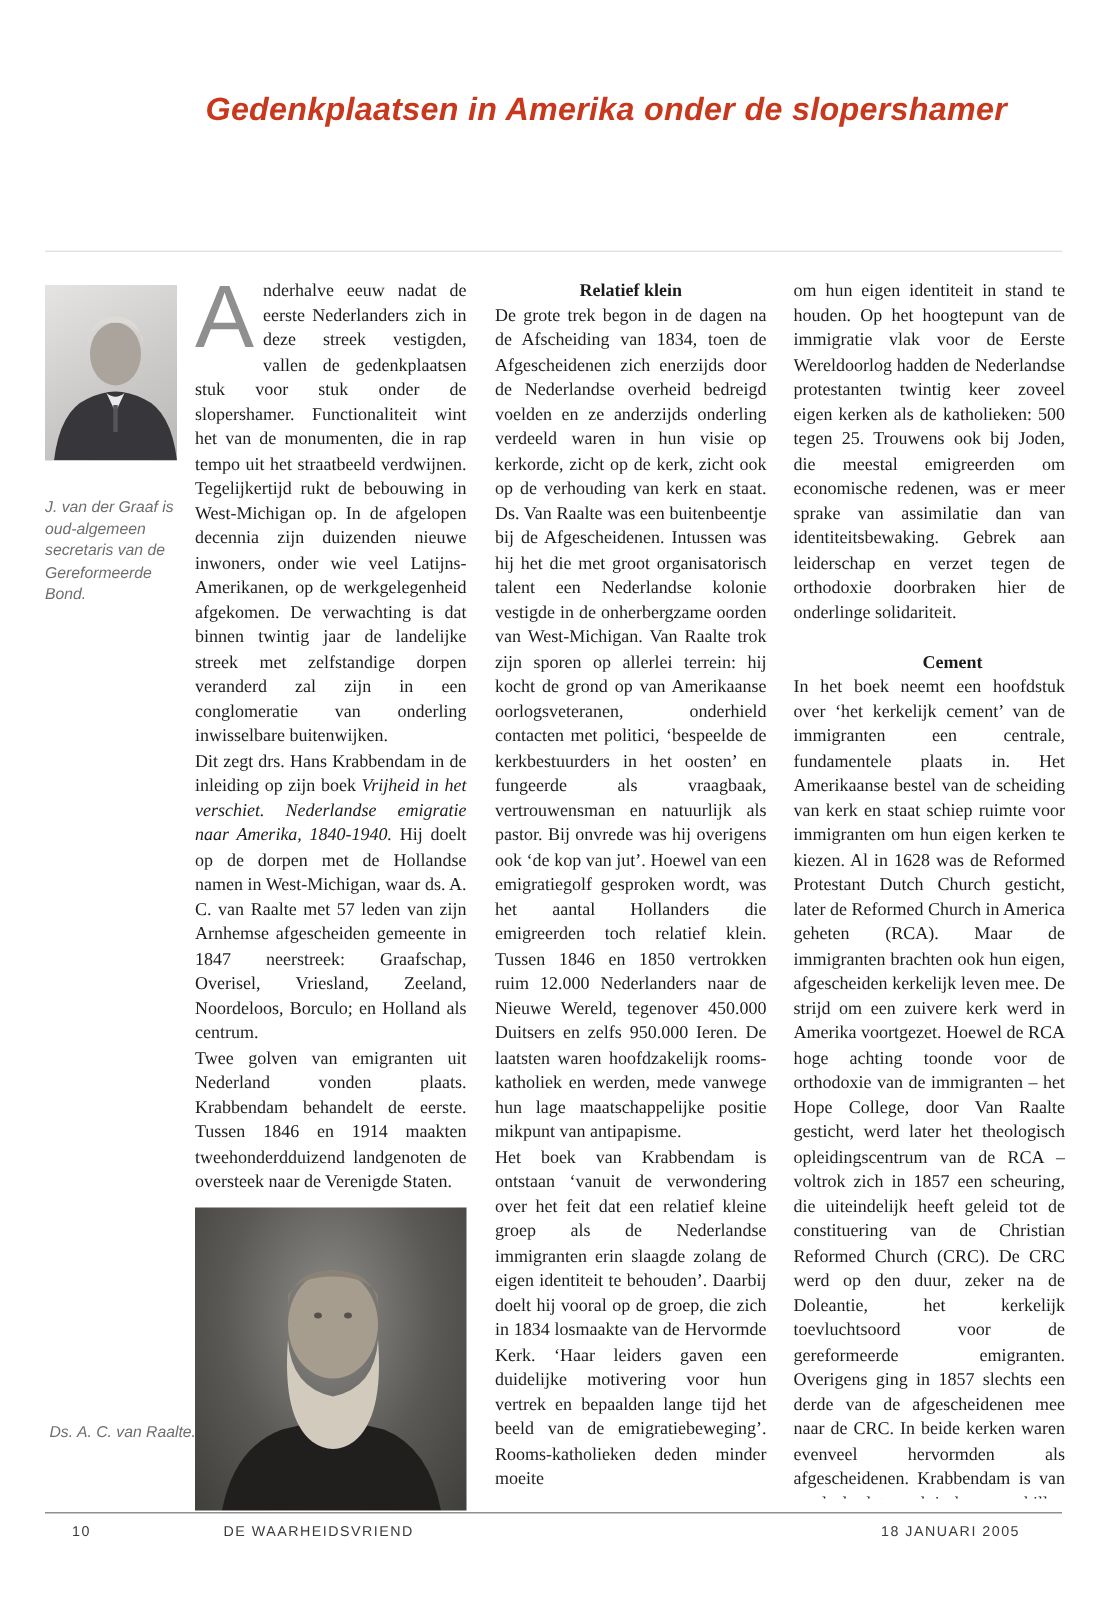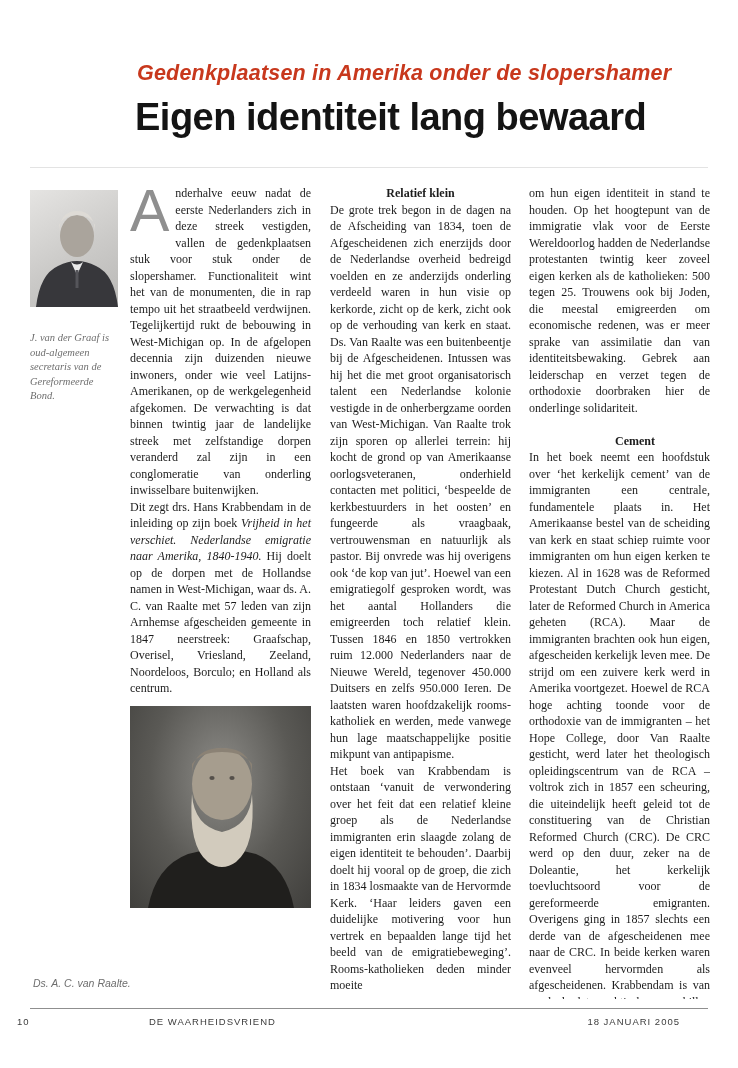--- a/index.html
+++ b/index.html
@@ -22,25 +22,25 @@
   .title-rule { position:absolute; left:30px; top:167px; width:678px; height:1px; background:#e3e3e3; }
 
   
   .left-rail { position:absolute; left:30px; top:190px; width:92px; }
   .photo-graaf {
     width:88px; height:117px; overflow:hidden;
     background:linear-gradient(150deg,#e5e4e2 0%, #cbcac8 55%, #b9b8b6 100%);
   }
   .rail-caption {
     margin-top:24px; width:88px;
-    font-family:Liberation Serif, serif; font-style:italic;
+    font-family:Liberation Sans, sans-serif; font-style:italic;
     font-size:10.5px; line-height:14.5px; color:#6e6e6e;
   }
   .caption-raalte {
-    position:absolute; left:33px; top:977px;
+    position:absolute; left:33px; top:949px;
     font-family:"Liberation Sans", sans-serif; font-style:italic;
     font-size:10.5px; color:#6e6e6e;
   }
 
   
   .col {
     position:absolute; top:185px; width:181px;
     font-size:12px; line-height:16.5px; text-align:justify;
     hyphens:auto; -webkit-hyphens:auto;
   }
@@ -60,49 +60,49 @@
     background:radial-gradient(ellipse at 50% 35%, #8d8c88 0%, #5a5955 55%, #403f3c 100%);
   }
 
   
   .footer-rule { position:absolute; left:30px; top:1008px; width:678px; height:1px; background:#8f8f8f; }
   .footer-text {
     position:absolute; top:1016px;
     font-family:"Liberation Sans", sans-serif; font-size:9.5px;
     letter-spacing:1px; color:#3c3c3c;
   }
-  .page-num  { left:17px;text-align:right; }
+  .page-num  { left:48px;text-align:right; }
   .mag-name  { left:149px; }
   .footer-date { right:30px; }
 </style>
 </head>
 <body>
 
 <div class="page">
 
   <div class="kicker">Gedenkplaatsen in Amerika onder de slopershamer</div>
-  <h1 class="title">Eigen identiteit lang bewaard</h1>
   <div class="title-rule"></div>
 
   <aside class="left-rail">
     <div class="photo-graaf">
       <svg width="88" height="117" viewBox="0 0 88 117">
         <ellipse cx="47" cy="46" rx="17" ry="21" fill="#aaa49c"></ellipse>
         <path d="M29,44 Q29,21 47,21 Q65,21 65,44 L65,35 Q60,25 47,25 Q34,25 29,35 Z" fill="#dedbd6"></path>
         <path d="M6,117 Q10,84 28,76 Q38,71 47,71 Q56,71 66,76 Q84,84 88,117 Z" fill="#37373b"></path>
         <path d="M41,72 L47,85 L53,72 Q47,77 41,72 Z" fill="#e9e9e9"></path>
         <rect x="45.5" y="80" width="3" height="18" fill="#55555a"></rect>
       </svg>
     </div>
     <p class="rail-caption">J. van der Graaf is oud-algemeen secretaris van de Gereformeerde Bond.</p>
   </aside>
 
   <section class="col col1">
     <p class="body-p"><span class="dropcap">A</span><span>nderhalve eeuw nadat de eerste Nederlanders zich in deze streek vestigden, vallen de gedenkplaatsen stuk voor stuk onder de slopershamer. Functionaliteit wint het van de monumenten, die in rap tempo uit het straatbeeld verdwijnen. Tegelijkertijd rukt de bebouwing in West-Michigan op. In de afgelopen decennia zijn duizenden nieuwe inwoners, onder wie veel Latijns-Amerikanen, op de werkgelegenheid afgekomen. De verwachting is dat binnen twintig jaar de landelijke streek met zelfstandige dorpen veranderd zal zijn in een conglomeratie van onderling inwisselbare buitenwijken.</span></p>
     <p class="body-p"><span>Dit zegt drs. Hans Krabbendam in de inleiding op zijn boek </span><span class="book-title">Vrijheid in het verschiet. Nederlandse emigratie naar Amerika, 1840-1940.</span><span> Hij doelt op de dorpen met de Hollandse namen in West-Michigan, waar ds. A. C. van Raalte met 57 leden van zijn Arnhemse afgescheiden gemeente in 1847 neerstreek: Graafschap, Overisel, Vriesland, Zeeland, Noordeloos, Borculo; en Holland als centrum.</span></p>
+    <p class="body-p">Twee golven van emigranten uit Nederland vonden plaats. Krabbendam behandelt de eerste. Tussen 1846 en 1914 maakten tweehonderdduizend landgenoten de oversteek naar de Verenigde Staten.</p>
     <div class="photo-raalte">
       <svg width="181" height="202" viewBox="0 0 181 202">
         <ellipse cx="92" cy="78" rx="30" ry="36" fill="#a69d8e"></ellipse>
         <path d="M62,70 Q62,42 92,42 Q122,42 122,70 L122,58 Q114,46 92,46 Q70,46 62,58 Z" fill="#8b8275"></path>
         <ellipse cx="82" cy="72" rx="2.6" ry="2" fill="#55504a"></ellipse>
         <ellipse cx="102" cy="72" rx="2.6" ry="2" fill="#55504a"></ellipse>
         <path d="M18,202 Q26,160 58,148 L92,140 L126,148 Q156,160 164,202 Z" fill="#201f1d"></path>
         <path d="M62,88 Q58,140 78,156 Q92,166 106,156 Q126,140 122,88 Q120,120 92,126 Q64,120 62,88 Z" fill="#d2cbbd"></path>
       </svg>
     </div>

